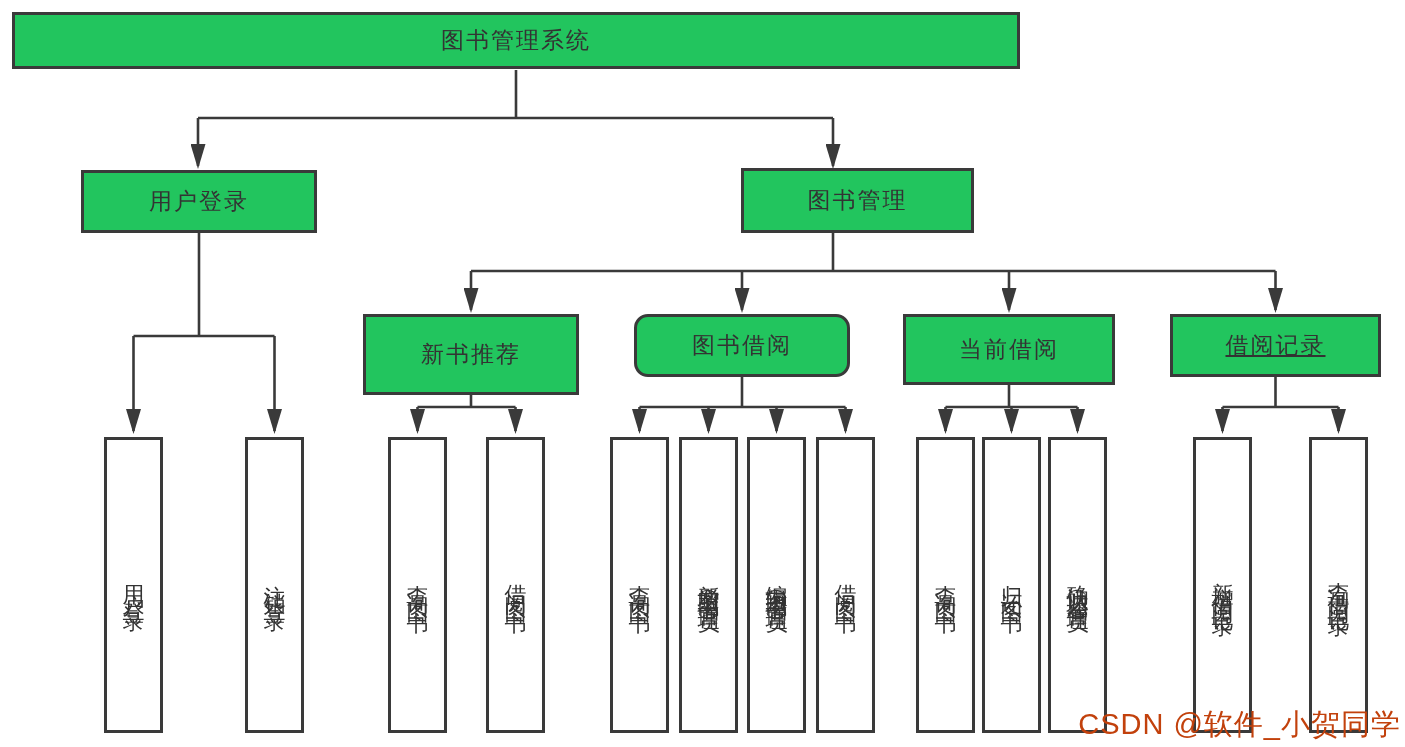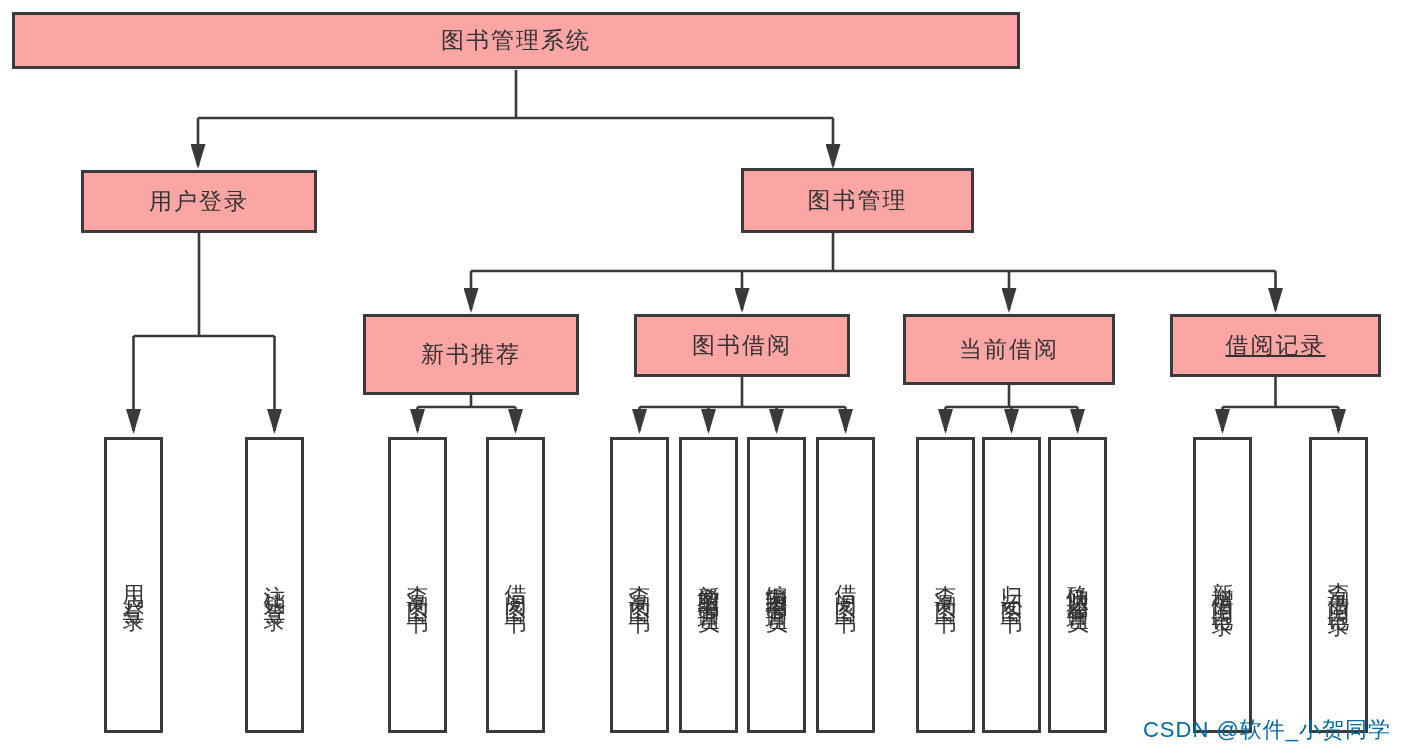--- a/index.html
+++ b/index.html
@@ -20,21 +20,21 @@
     left: 0;
     top: 0;
     width: 1405px;
     height: 747px;
     pointer-events: none;
   }
   .hbox {
     position: absolute;
     box-sizing: border-box;
     border: 3px solid #3a3a3a;
-    background: #fca5a5;
+    background: #22c55e;
     display: flex;
     align-items: center;
     justify-content: center;
     font-size: 23px;
     letter-spacing: 2px;
     color: #333333;
     white-space: nowrap;
     z-index: 2;
   }
   .vbox {
@@ -47,25 +47,25 @@
     justify-content: center;
     writing-mode: vertical-rl;
     text-orientation: mixed;
     font-size: 22px;
     letter-spacing: 9px;
     color: #333333;
     z-index: 2;
   }
   .watermark {
     position: absolute;
-    right: 14px;
+    right: 4px;
     bottom: 2px;
-    font-size: 22px;
+    font-size: 29px;
     letter-spacing: 1px;
-    color: #0369a1;
+    color: #c2410c;
     z-index: 3;
     white-space: nowrap;
   }
 </style>
 </head>
 <body>
 
 <div class="canvas">
 
   <svg class="connector-svg" viewBox="0 0 1405 747" xmlns="http://www.w3.org/2000/svg">
@@ -110,21 +110,21 @@
       <path d="M1338.5 407 V431" marker-end="url(#arrow)"></path>
     </g>
   </svg>
 
   <div class="hbox" style="left:12px; top:12px; width:1008px; height:57px;">图书管理系统</div>
 
   <div class="hbox" style="left:81px; top:170px; width:236px; height:63px;">用户登录</div>
   <div class="hbox" style="left:741px; top:168px; width:233px; height:65px;">图书管理</div>
 
   <div class="hbox" style="left:363px; top:314px; width:216px; height:81px;">新书推荐</div>
-  <div class="hbox" style="left:634px; top:314px; width:216px; height:63px;">图书借阅</div>
+  <div class="hbox" style="left:634px; top:314px; width:216px; height:63px;border-radius:14px;">图书借阅</div>
   <div class="hbox" style="left:903px; top:314px; width:212px; height:71px;">当前借阅</div>
   <div class="hbox" style="left:1170px; top:314px; width:211px; height:63px;text-decoration:underline;">借阅记录</div>
 
   <div class="vbox" style="left:104px; top:437px; width:59px; height:296px;">用户登录</div>
   <div class="vbox" style="left:245px; top:437px; width:59px; height:296px;">注销登录</div>
 
   <div class="vbox" style="left:388px; top:437px; width:59px; height:296px;">查询图书</div>
   <div class="vbox" style="left:486px; top:437px; width:59px; height:296px;">借阅图书</div>
 
   <div class="vbox" style="left:610px; top:437px; width:59px; height:296px;">查询图书</div>

